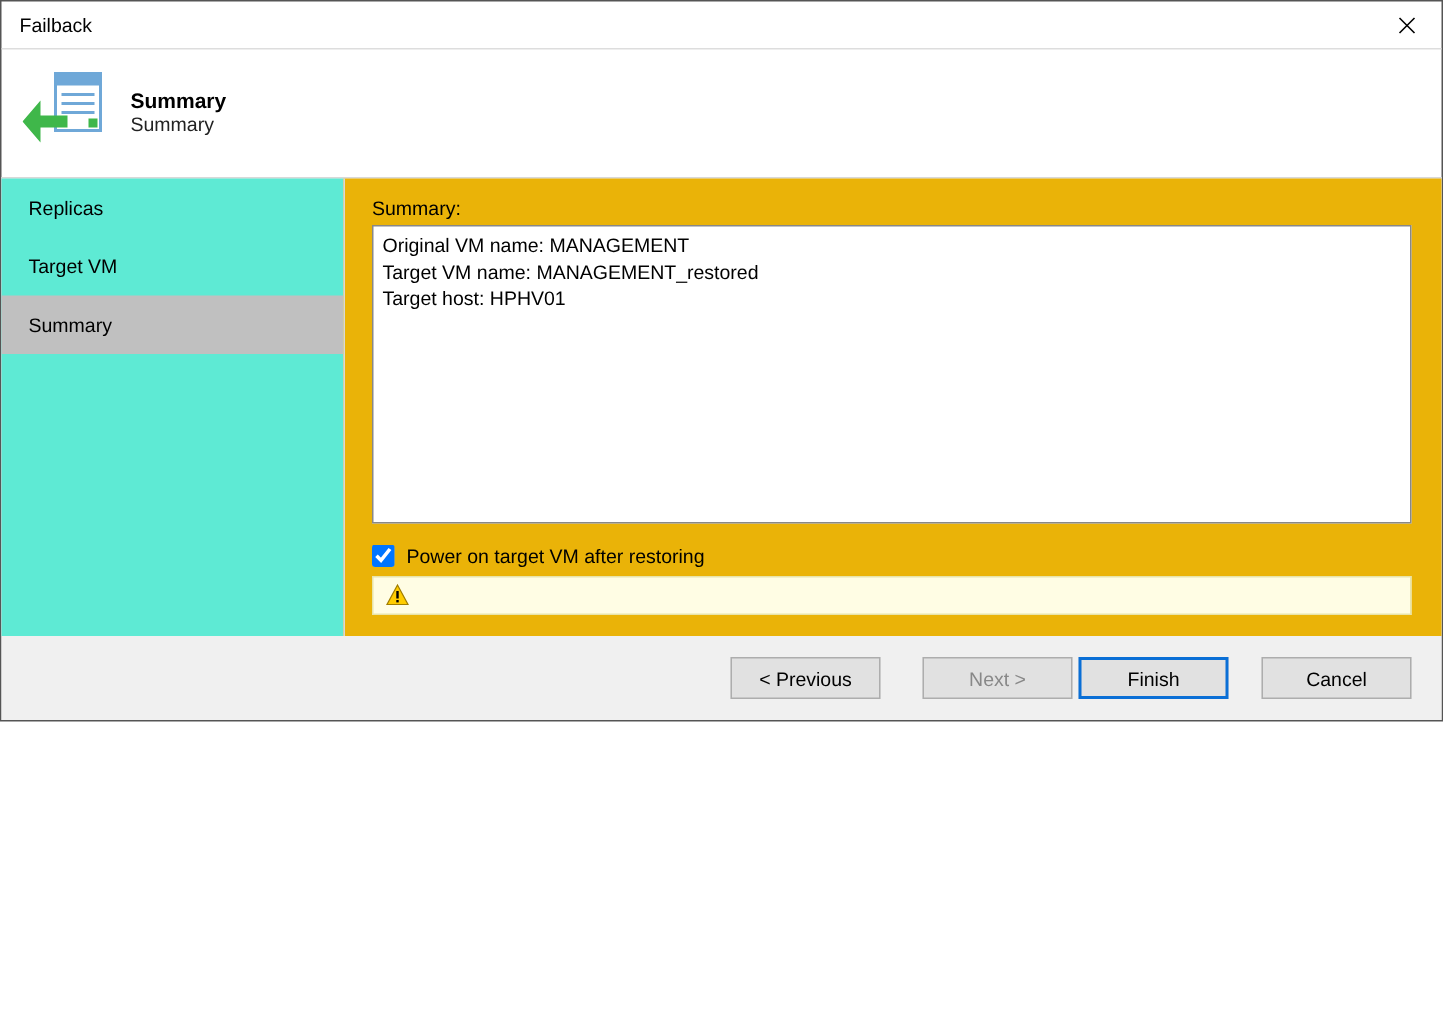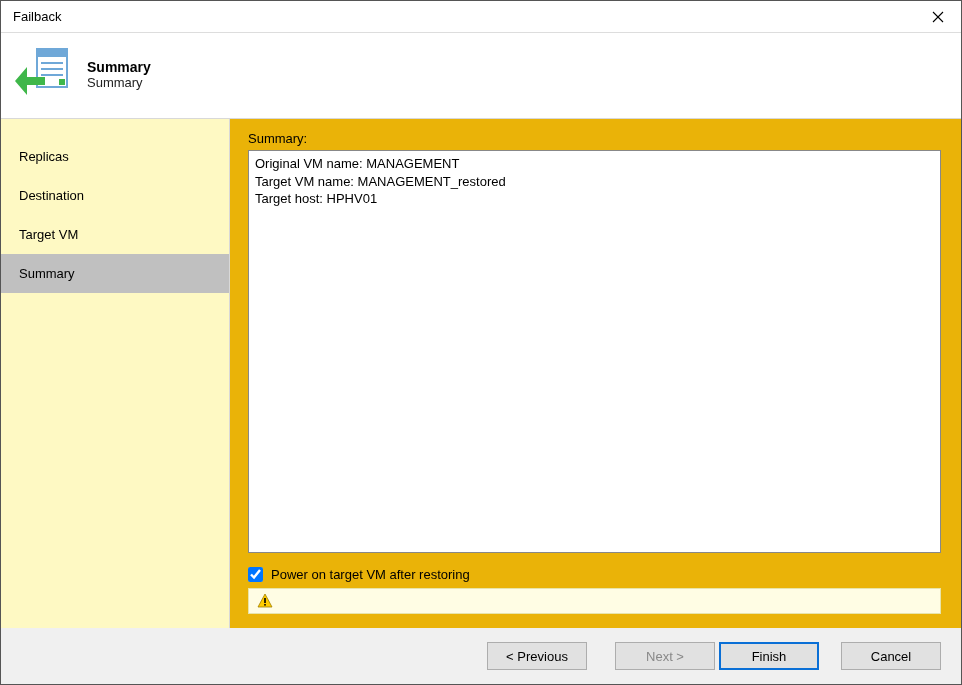--- a/index.html
+++ b/index.html
@@ -5,21 +5,21 @@
   * { box-sizing: border-box; }
   html, body {
     margin: 0; padding: 0;
     width: 962px; height: 685px;
     font-family: "Segoe UI", Tahoma, sans-serif;
     font-size: 13px;
     color: #000;
     background: #fff;
   }
   .window {
-    width: 962px; height: 685px;
+    width: 962px; height: 481px;
     border: 1px solid #555;
     display: flex;
     flex-direction: column;
     background: #fff;
   }
   
   .titlebar {
     height: 32px;
     display: flex;
     align-items: center;
@@ -54,22 +54,22 @@
   .body {
     flex: 1;
     display: flex;
     min-height: 0;
     background: #f0f0f0;
     border-top: 1px solid #d8d8d8;
   }
 
   .sidebar {
     width: 228px;
-    background: #fef9c3;
-    padding-top: 18px;
+    background: #5eead4;
+    padding-top: 0;
   }
   .sidebar-item {
     padding: 12px 18px;
     cursor: pointer;
     font-size: 13px;
   }
   .sidebar-item.active {
     background: #c0c0c0;
   }
 
@@ -191,23 +191,20 @@
       <div class="header-title">Summary</div>
       <div class="header-subtitle">Summary</div>
     </div>
   </div>
 
   <div class="body">
 
     <div class="sidebar">
       <div class="sidebar-item">
         <span>Replicas</span>
-      </div>
-      <div class="sidebar-item">
-        <span>Destination</span>
       </div>
       <div class="sidebar-item">
         <span>Target VM</span>
       </div>
       <div class="sidebar-item active">
         <span>Summary</span>
       </div>
     </div>
 
     <div class="content">

